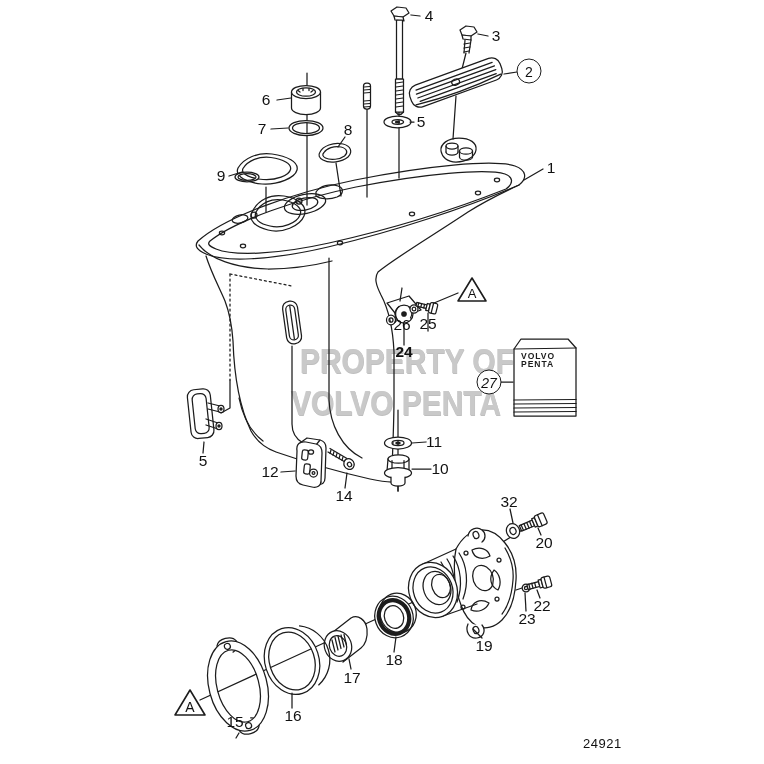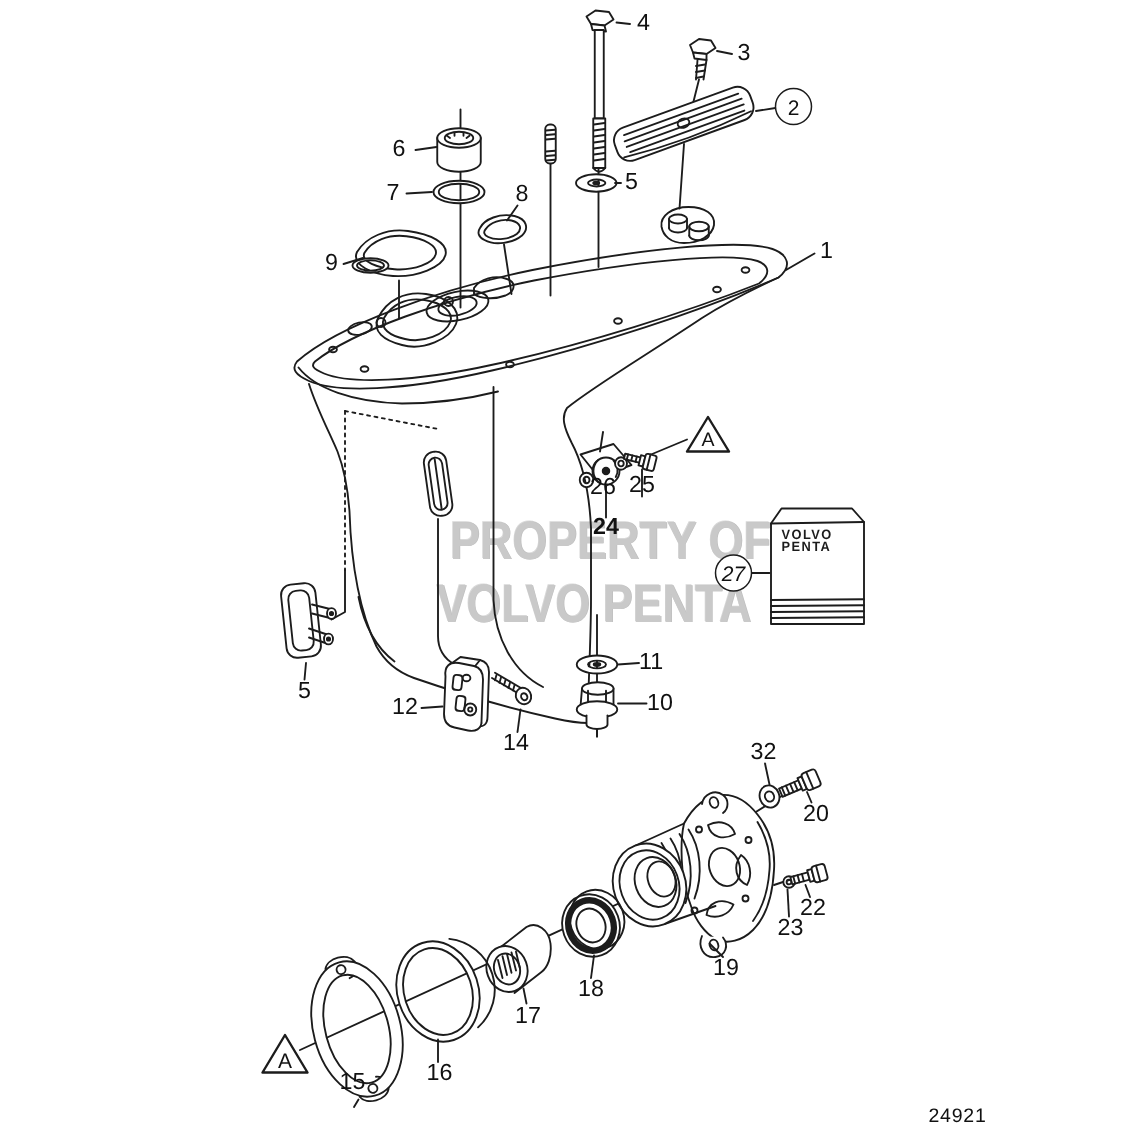--- a/index.html
+++ b/index.html
@@ -23,21 +23,21 @@
     width:23px;height:23px;border:1.6px solid #1c1c1c;border-radius:50%;
     display:flex;align-items:center;justify-content:center;font-size:14px;
     background:#ffffff;
   }
   .tri-label{font-size:13px;}
   .box-label{
     position:absolute;z-index:3;font-weight:bold;font-size:9px;line-height:8px;
     letter-spacing:1px;color:#1c1c1c;transform:scale(0.95,1);transform-origin:left top;
   }
   .drawing-no{
-    position:absolute;z-index:3;font-size:13px;color:#111;letter-spacing:0.5px;margin-left:36px;
+    position:absolute;z-index:3;font-size:13px;color:#111;letter-spacing:0.5px;
   }
 </style>
 </head>
 <body>
 
 <div id="stage">
 
   <div class="wm" style="left:300px;top:343px;">PROPERTY OF</div>
   <div class="wm" style="left:291px;top:385px;">VOLVO PENTA</div>
 

